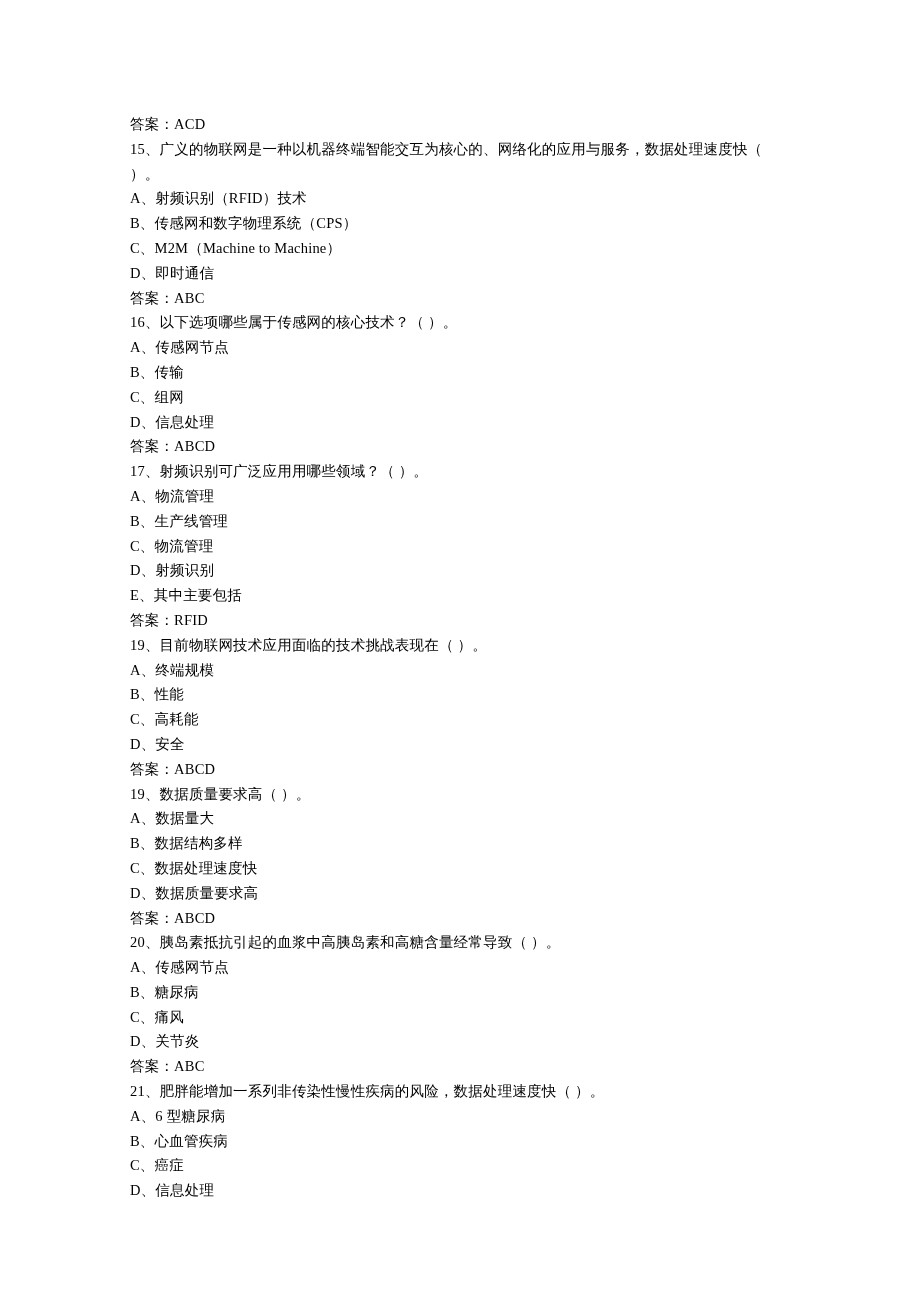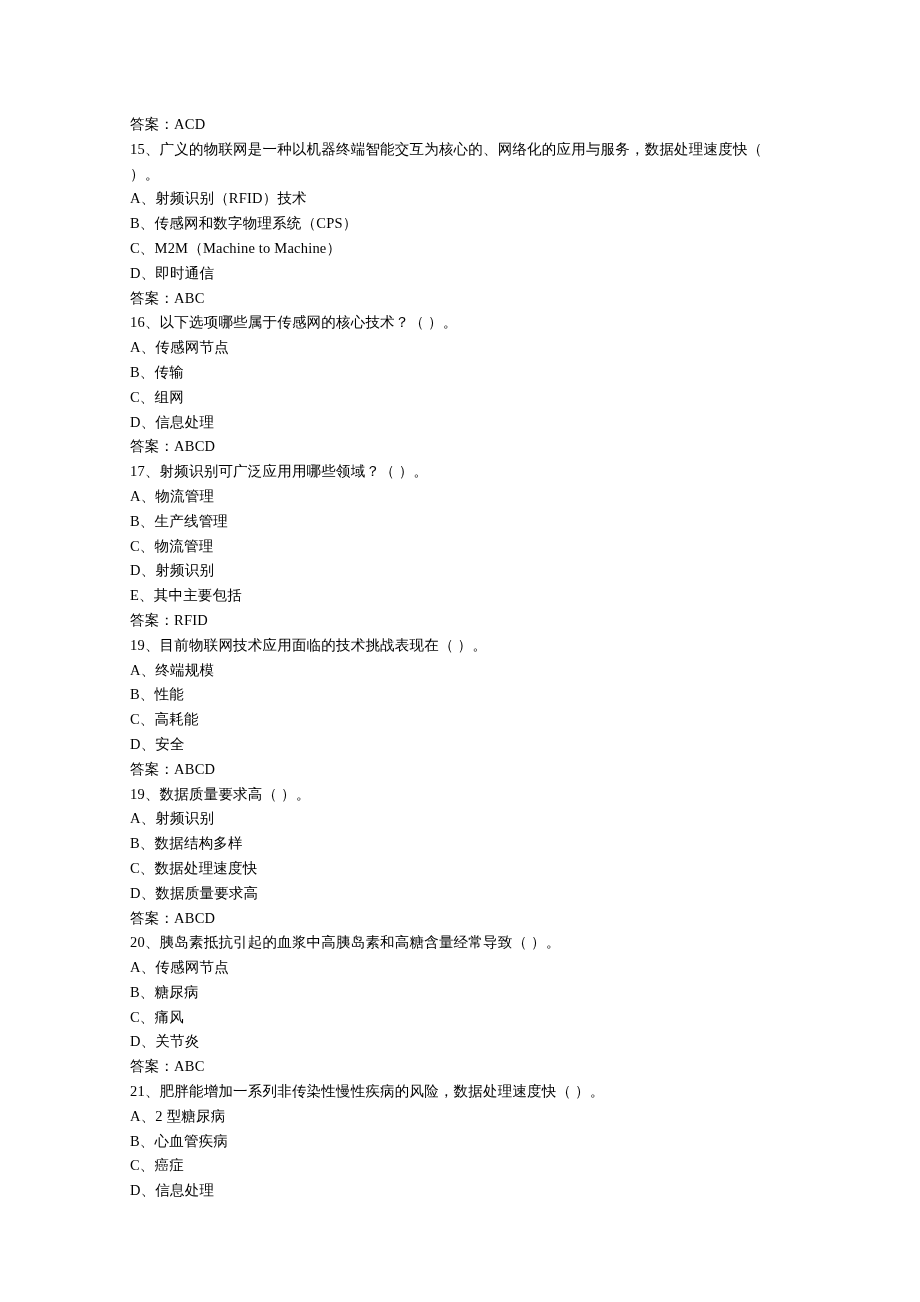--- a/index.html
+++ b/index.html
@@ -70,21 +70,21 @@
 <div class="line">B、性能</div>
 <div class="line">C、高耗能</div>
 <div class="line">D、安全</div>
 <div class="line">
   <span>答案：</span><span>ABCD</span>
 </div>
 
 <div class="line">
   <span>19</span>、<span>数据质量要求高（ ）。</span>
 </div>
-<div class="line">A、射频识别</div>
+<div class="line">A、数据量大</div>
 <div class="line">B、数据结构多样</div>
 <div class="line">C、数据处理速度快</div>
 <div class="line">D、数据质量要求高</div>
 <div class="line">
   <span>答案：</span><span>ABCD</span>
 </div>
 
 <div class="line">
   <span>20</span>、<span>胰岛素抵抗引起的血浆中高胰岛素和高糖含量经常导致（ ）。</span>
 </div>
@@ -92,16 +92,16 @@
 <div class="line">B、糖尿病</div>
 <div class="line">C、痛风</div>
 <div class="line">D、关节炎</div>
 <div class="line">
   <span>答案：</span><span>ABC</span>
 </div>
 
 <div class="line">
   <span>21</span>、<span>肥胖能增加一系列非传染性慢性疾病的风险，数据处理速度快（ ）。</span>
 </div>
-<div class="line">A、2 型糖尿病</div>
+<div class="line">A、6 型糖尿病</div>
 <div class="line">B、心血管疾病</div>
 <div class="line">C、癌症</div>
 <div class="line">D、信息处理</div>
 
 </body></html>

